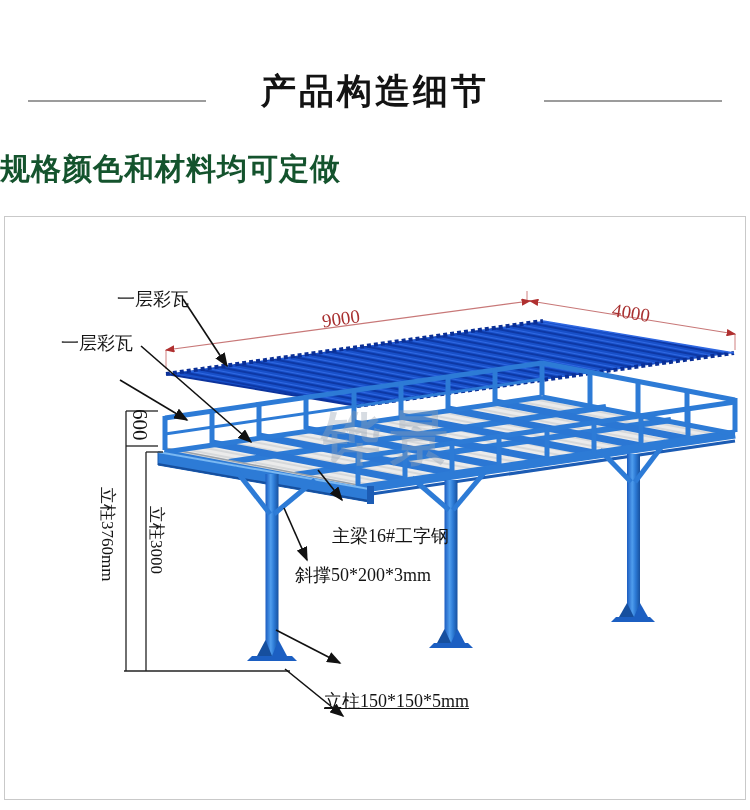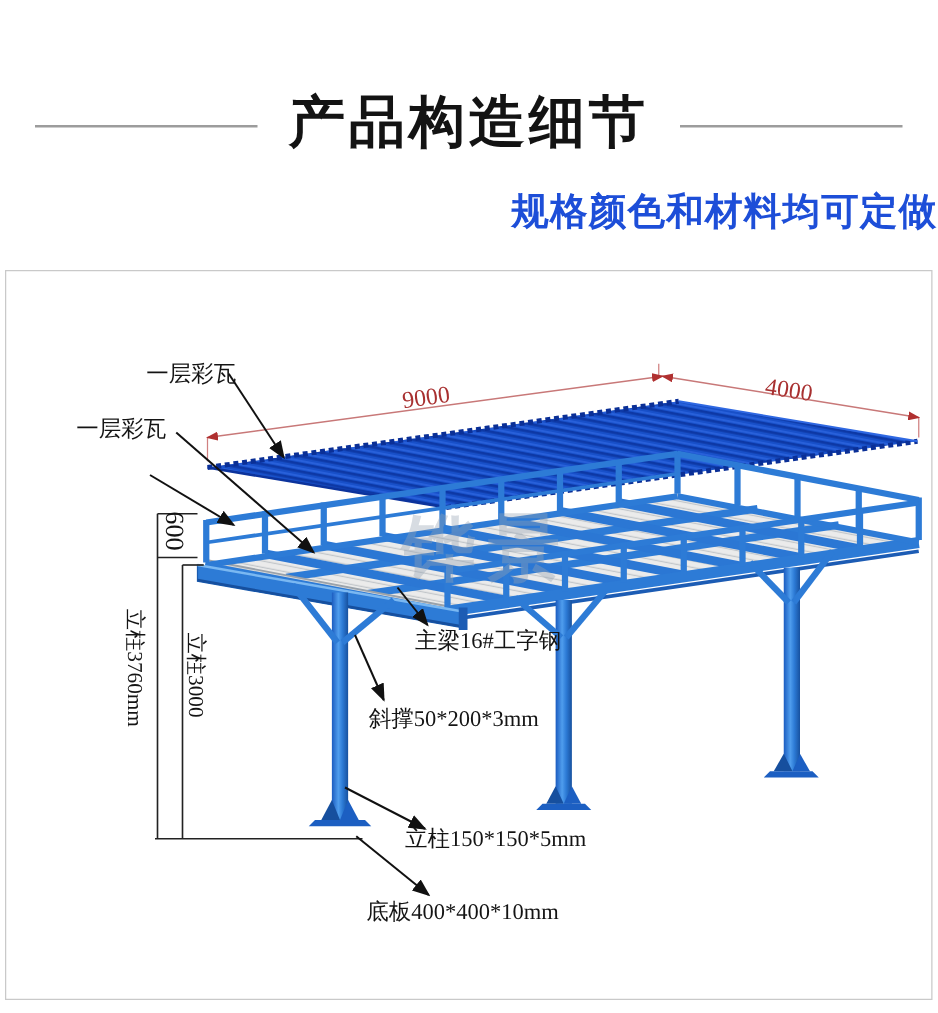--- a/index.html
+++ b/index.html
@@ -1,30 +1,30 @@
 <!DOCTYPE html>
 <html><head>
 <meta charset="utf-8">
 <style>
   html,body{margin:0;padding:0;background:#fff;}
   #stage{position:relative;width:750px;height:810px;background:#fff;overflow:hidden;
          font-family:"Liberation Sans","DejaVu Sans",sans-serif;}
   .title{position:absolute;left:0;top:68px;width:750px;text-align:center;
-         font-size:45px;font-weight:700;color:#131313;letter-spacing:3px;}
+         font-size:35px;font-weight:700;color:#131313;letter-spacing:3px;}
   .hline{position:absolute;top:100px;height:2px;background:#9c9c9c;}
   .hline.l{left:28px;width:178px;}
   .hline.r{left:544px;width:178px;}
-  .subtitle{position:absolute;left:0;top:149px;width:750px;text-align:right;
-            font-size:30px;font-weight:700;color:#1d4ed8;letter-spacing:1px;}
+  .subtitle{position:absolute;left:0;top:149px;width:750px;text-align:left;
+            font-size:30px;font-weight:700;color:#14532d;letter-spacing:1px;}
   .frame{position:absolute;left:4px;top:216px;width:740px;height:582px;
          border:1px solid #c9c9c9;}
   svg{position:absolute;left:0;top:0;}
   .lbl{position:absolute;font-family:"Liberation Serif","DejaVu Serif",serif;
        font-size:18px;color:#141414;white-space:nowrap;}
-  .lbl.big{font-size:18px;}
+  .lbl.big{font-size:18px;margin-top:24px;}
   .vtext{position:absolute;font-family:"Liberation Serif","DejaVu Serif",serif;
          color:#141414;white-space:nowrap;transform:rotate(90deg);transform-origin:0 0;}
   .dimred{position:absolute;font-family:"Liberation Serif","DejaVu Serif",serif;
           font-size:19px;color:#a83030;white-space:nowrap;}
   .watermark{position:absolute;left:322px;top:400px;font-size:58px;font-weight:700;
              color:rgba(150,162,178,0.38);letter-spacing:10px;
              font-family:Liberation Serif, serif;}
 </style>
 </head>
 <body>
@@ -206,16 +206,15 @@
   <div class="dimred" style="left:612px;top:302px;transform:rotate(9deg);">4000</div>
 
   <div class="vtext" style="left:152px;top:409px;font-size:21px;">600</div>
   <div class="vtext" style="left:119px;top:487px;font-size:17px;">立柱3760mm</div>
   <div class="vtext" style="left:168px;top:506px;font-size:17px;">立柱3000</div>
 
   <div class="lbl" style="left:117px;top:287px;">一层彩瓦</div>
   <div class="lbl" style="left:61px;top:331px;">一层彩瓦</div>
   <div class="lbl big" style="left:332px;top:500px;">主梁16#工字钢</div>
   <div class="lbl" style="left:295px;top:563px;">斜撑50*200*3mm</div>
-  <div class="lbl" style="left:324px;top:659px;">立柱150*150*5mm</div>
-  <div class="lbl" style="left:293px;top:717px;">底板400*400*10mm</div>
+  <div class="lbl" style="left:324px;top:689px;text-decoration:underline;">立柱150*150*5mm</div>
 
 </div>
 
 </body></html>

